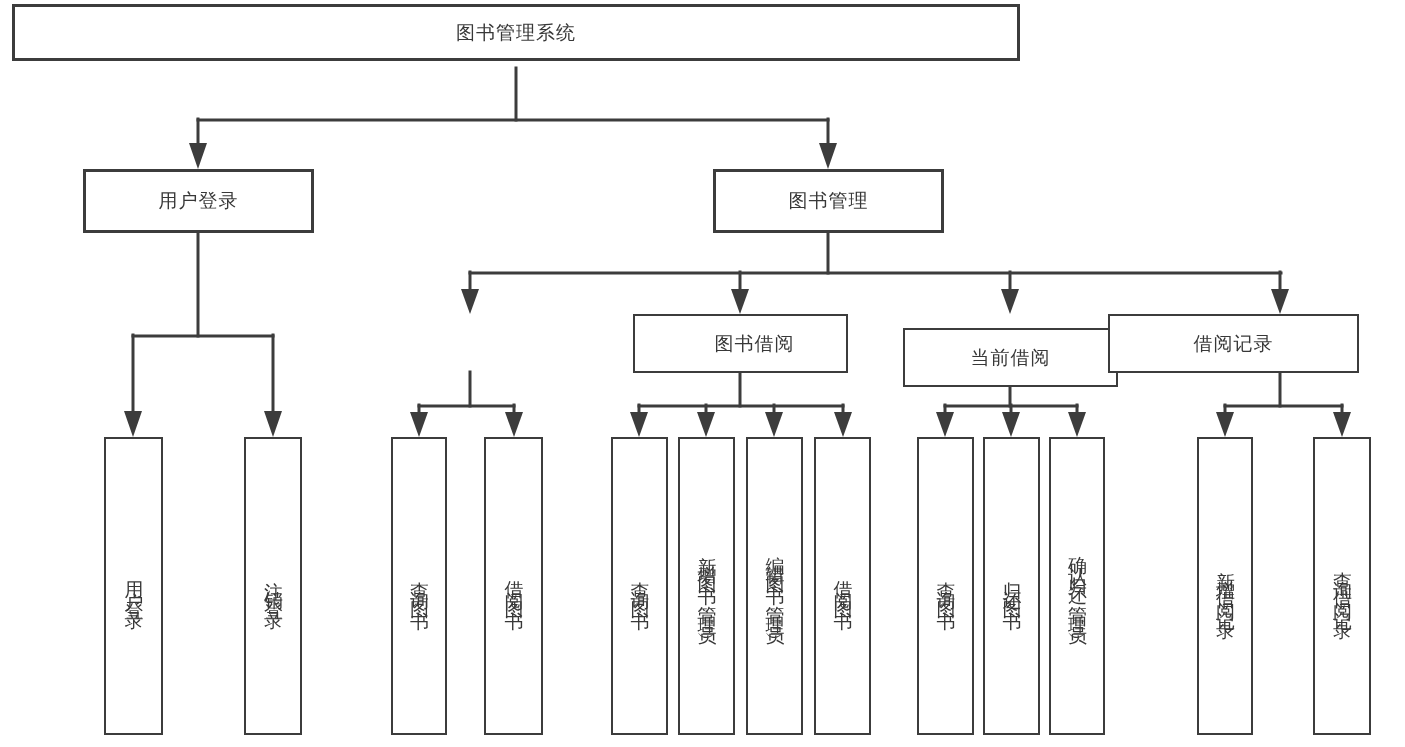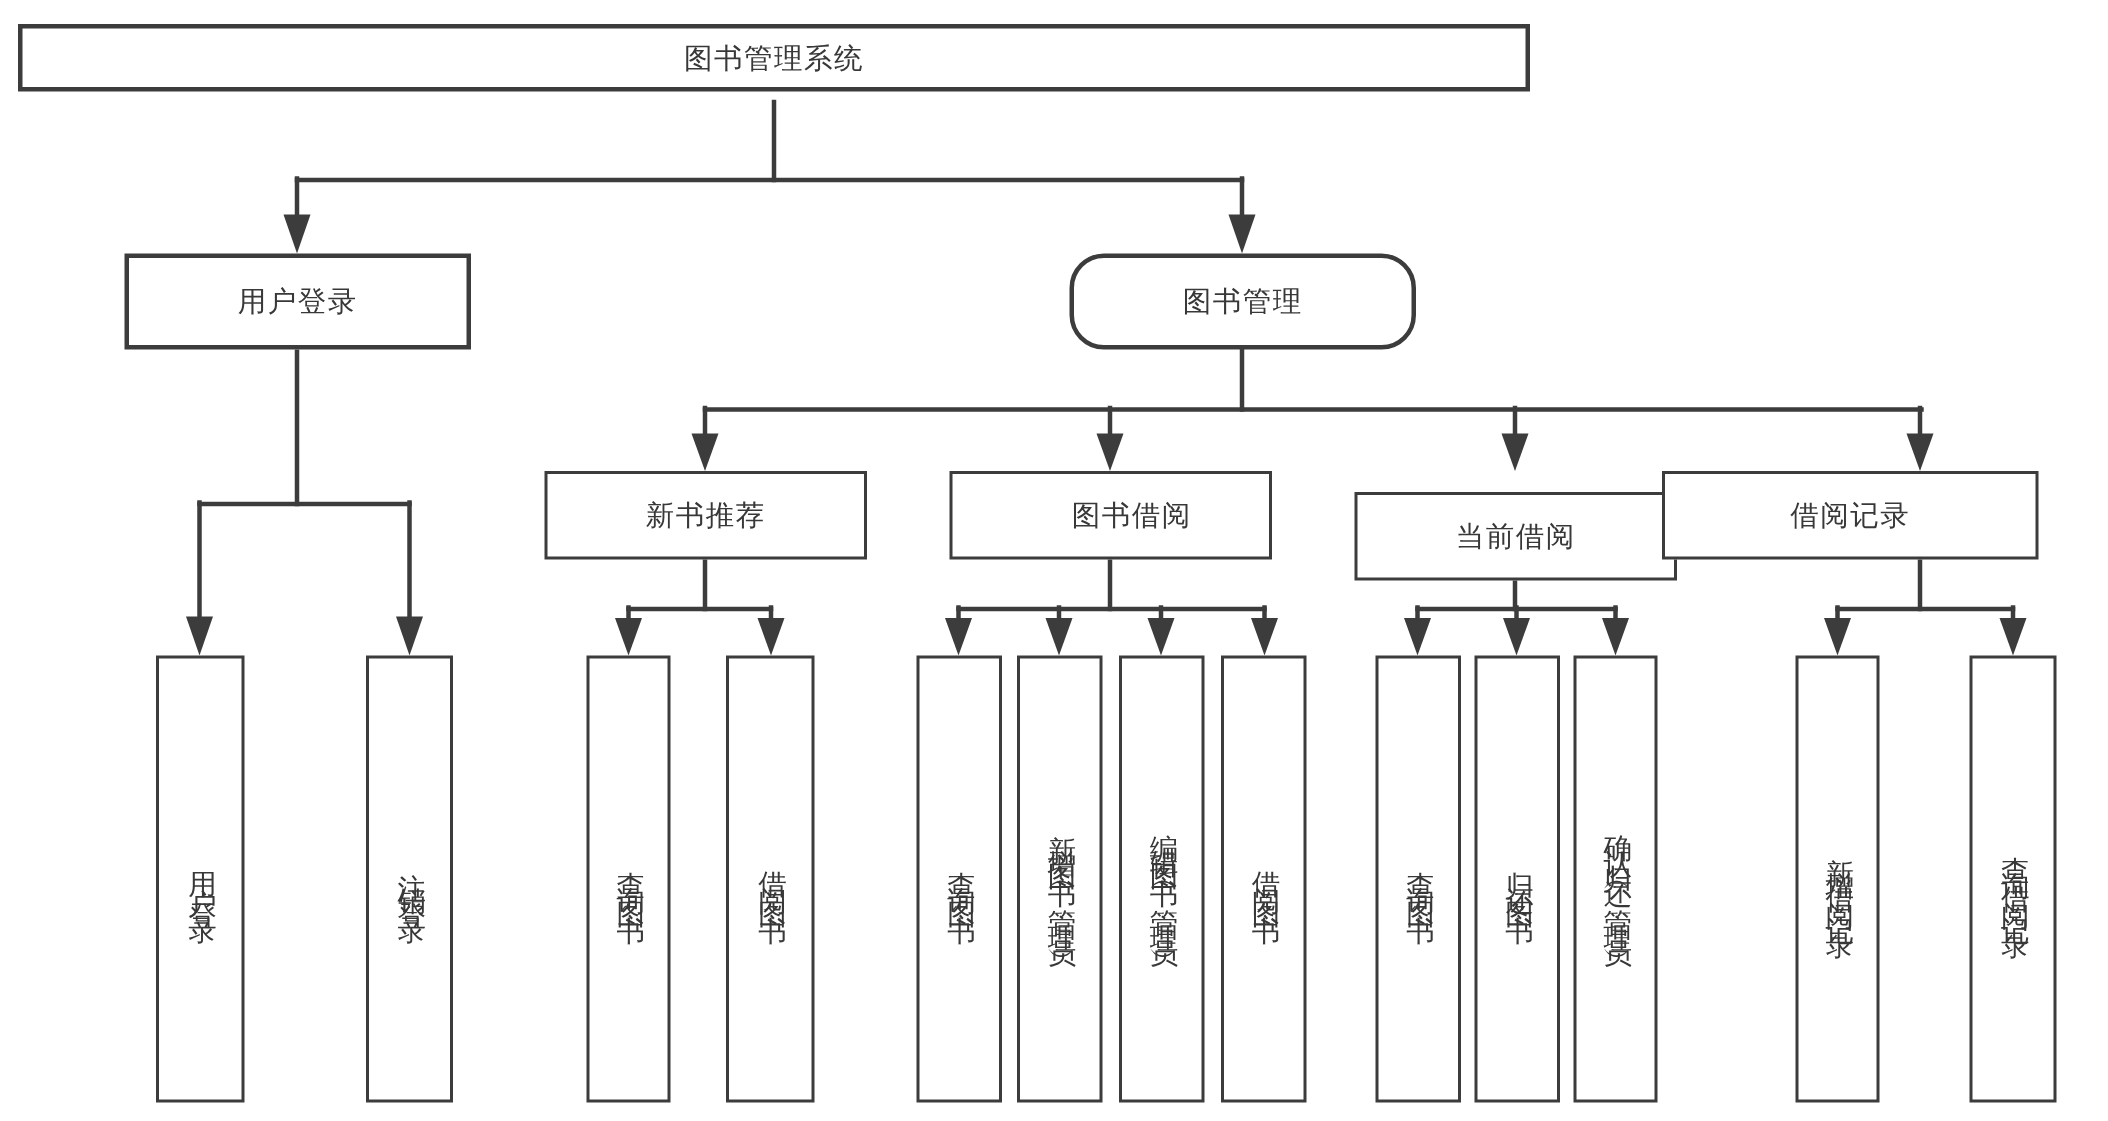--- a/index.html
+++ b/index.html
@@ -99,34 +99,31 @@
     <polygon points="1068,412 1086,412 1077,437" stroke="none"></polygon>
 
     <path d="M1280 372 V406" fill="none"></path>
     <path d="M1225 406 H1342" fill="none"></path>
     <path d="M1225 405 V414" fill="none"></path>
     <polygon points="1216,412 1234,412 1225,437" stroke="none"></polygon>
     <path d="M1342 405 V414" fill="none"></path>
     <polygon points="1333,412 1351,412 1342,437" stroke="none"></polygon>
   </svg>
 
-  <div class="box" style="left:12px;top:16px;width:1008px;height:45px;">
+  <div class="box" style="left:12px;top:4px;width:1008px;height:57px;">
     <span class="h-label">图书管理系统</span>
   </div>
 
   <div class="box" style="left:83px;top:169px;width:231px;height:64px;">
     <span class="h-label">用户登录</span>
   </div>
-  <div class="box" style="left:713px;top:169px;width:231px;height:64px;border-radius:23px;">
+  <div class="box" style="left:713px;top:169px;width:231px;height:64px;">
     <span class="h-label">图书管理</span>
   </div>
 
-  <div class="box thin" style="left:363px;top:314px;width:215px;height:59px;">
-    <span class="h-label">新书推荐</span>
-  </div>
   <div class="box thin" style="left:633px;top:314px;width:215px;height:59px;padding-left:28px;">
     <span class="h-label">图书借阅</span>
   </div>
   <div class="box thin" style="left:903px;top:328px;width:215px;height:59px;">
     <span class="h-label">当前借阅</span>
   </div>
   <div class="box thin" style="left:1108px;top:314px;width:251px;height:59px;">
     <span class="h-label">借阅记录</span>
   </div>
 

